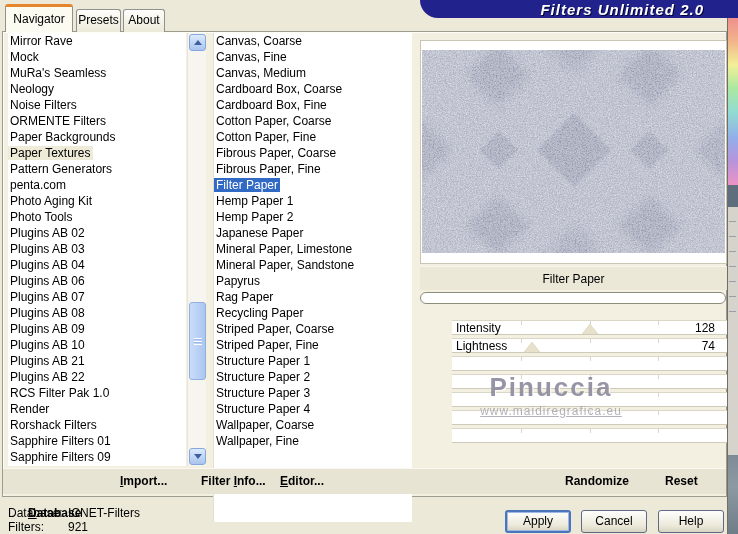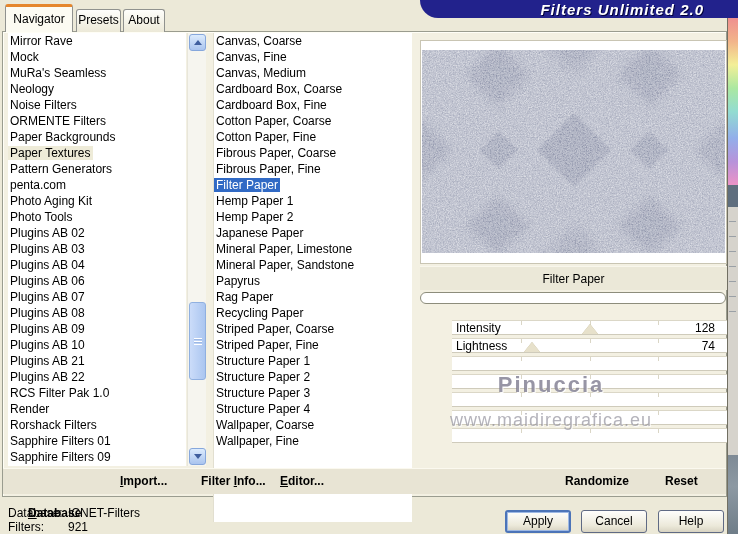--- a/index.html
+++ b/index.html
@@ -67,24 +67,24 @@
   .slider-value { position:absolute; right:12px; top:0; line-height:14px; }
   .slider-thumb { position:absolute; bottom:0; width:0; height:0; margin-left:-8px;
                 border-left:8px solid transparent; border-right:8px solid transparent;
                 border-bottom:10px solid #e7e1cb;
                 filter:drop-shadow(0 0 0.5px #b9b190); }
   .tick { position:absolute; top:0; width:1px; height:4px; background:#dad6c6; }
 
   
   .watermark { position:absolute; left:420px; top:372px; width:262px; text-align:center;
                pointer-events:none; }
-  .wm-name { font-size:22px; font-weight:bold; letter-spacing:2px; color:rgba(125,123,142,0.8);
+  .wm-name { font-size:26px; font-weight:bold; letter-spacing:2px; color:rgba(125,123,142,0.8);
              text-shadow:1px 1px 0 rgba(255,255,255,0.9); }
-  .wm-url { font-size:18px; letter-spacing:1px; color:rgba(134,132,146,0.62);
-            text-shadow:1px 1px 0 rgba(255,255,255,0.8); margin-top:12px; }
+  .wm-url { font-size:12px; letter-spacing:1px; color:rgba(134,132,146,0.62);
+            text-shadow:1px 1px 0 rgba(255,255,255,0.8); margin-top:1px;text-decoration:underline; }
 
   
   .command-bar { position:absolute; left:3px; top:468px; width:723px; height:26px;
                  background:#e8e4d4; border-top:1px solid #fbf9ef; }
   .cmd-btn { position:absolute; top:5px; font-weight:bold; white-space:nowrap; cursor:default; }
 
   
   .status-label { position:absolute; left:8px; }
   .status-value { position:absolute; left:68px; }
 

